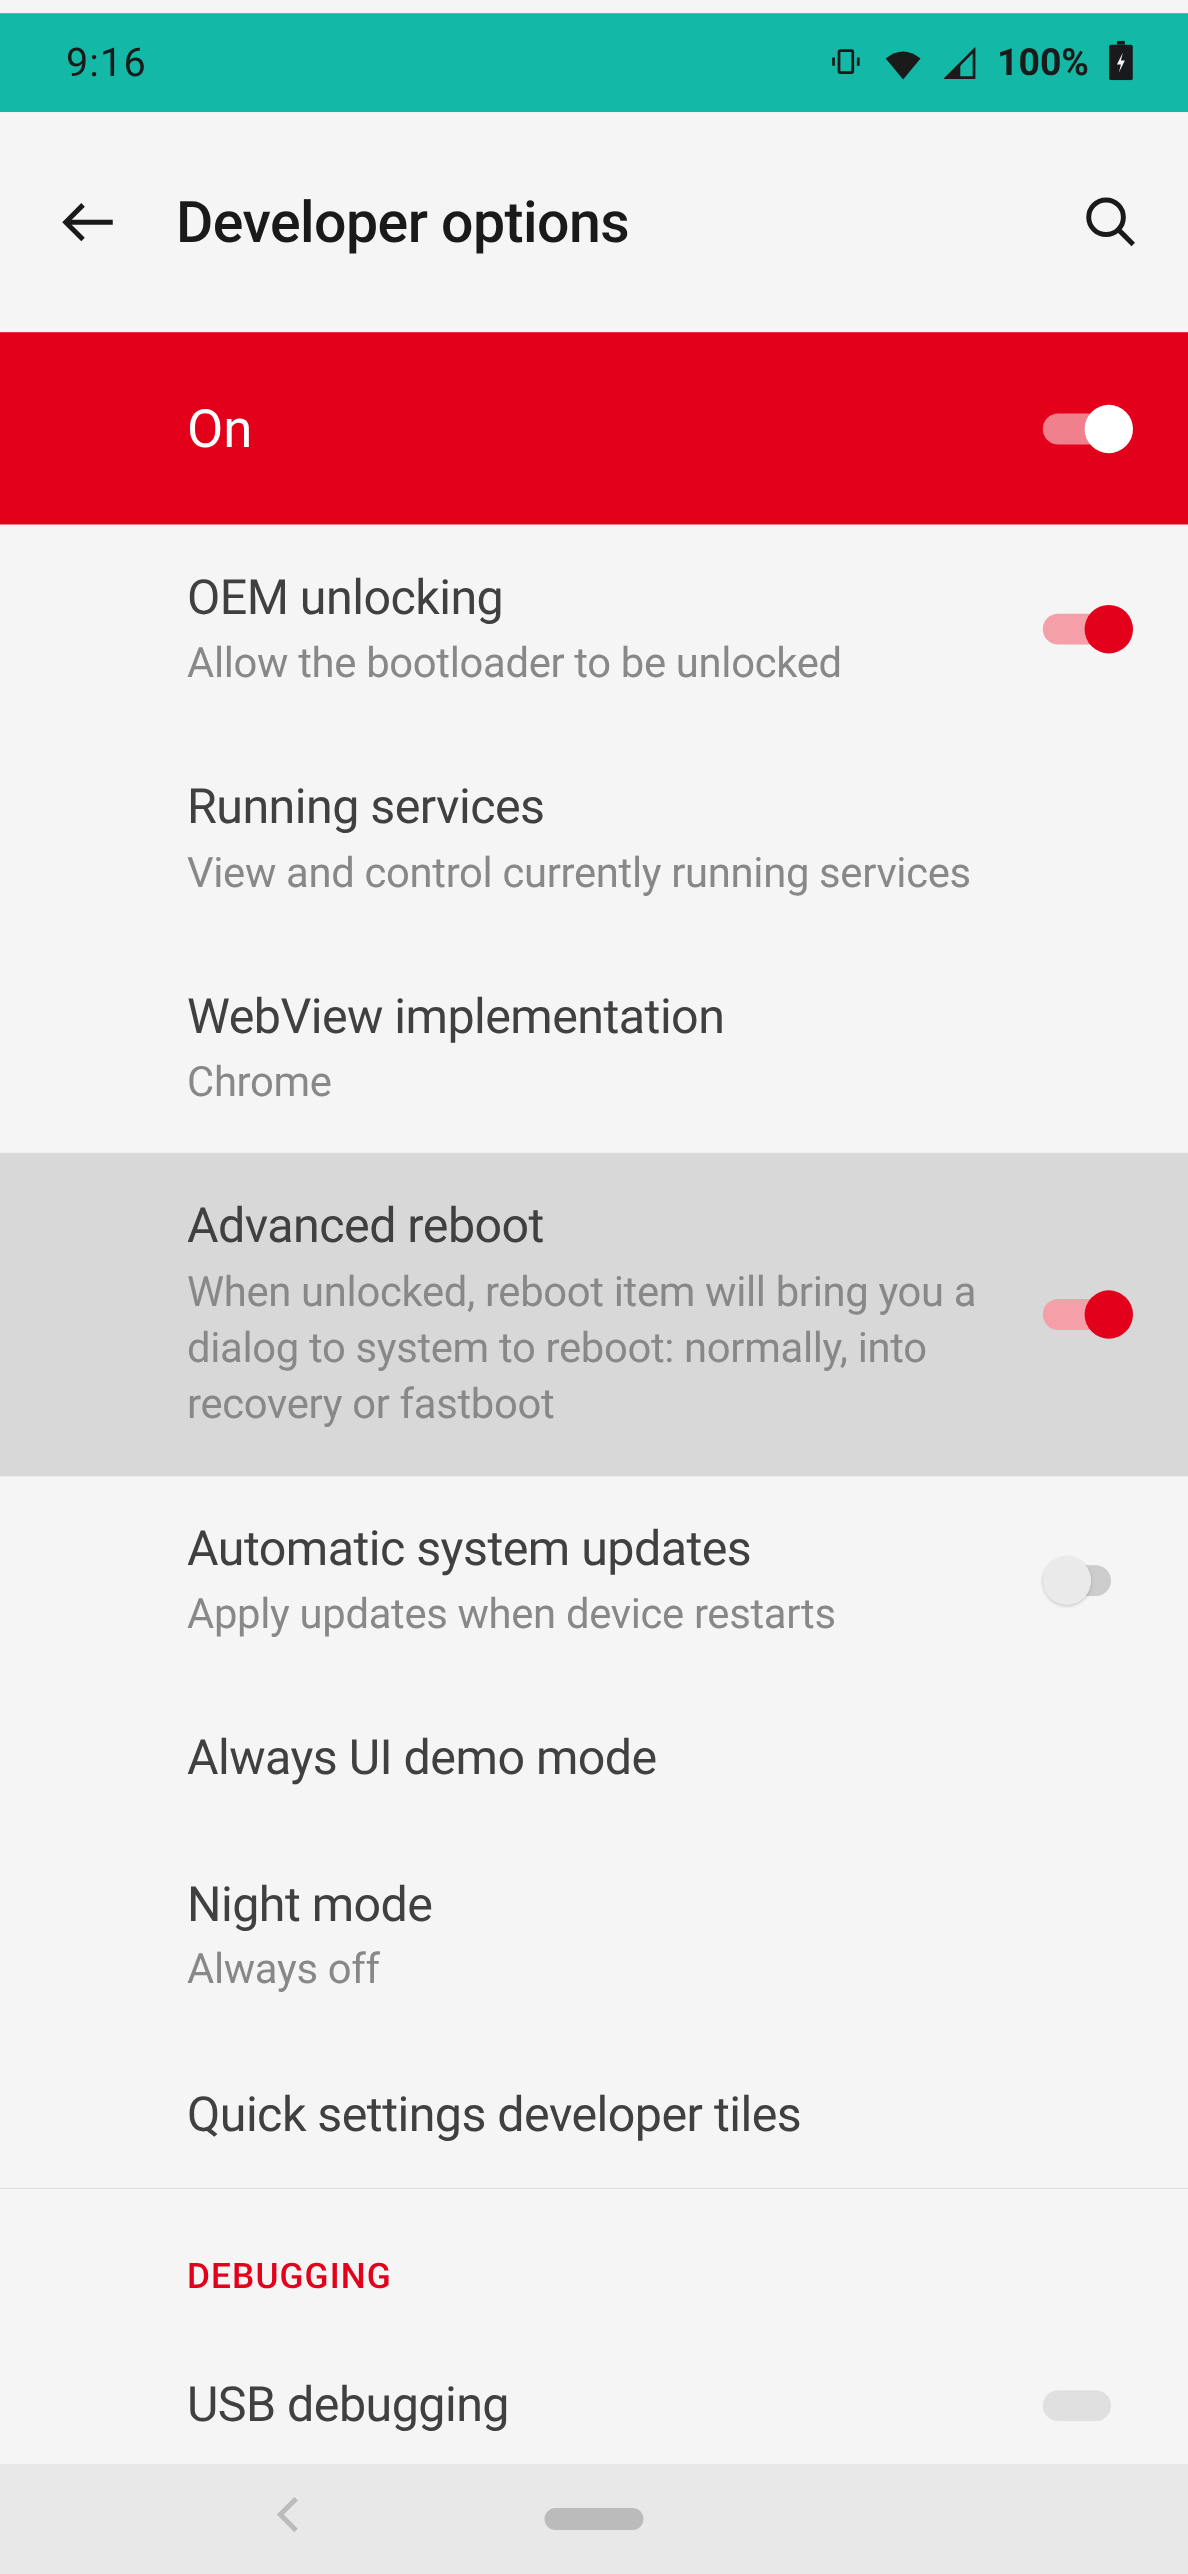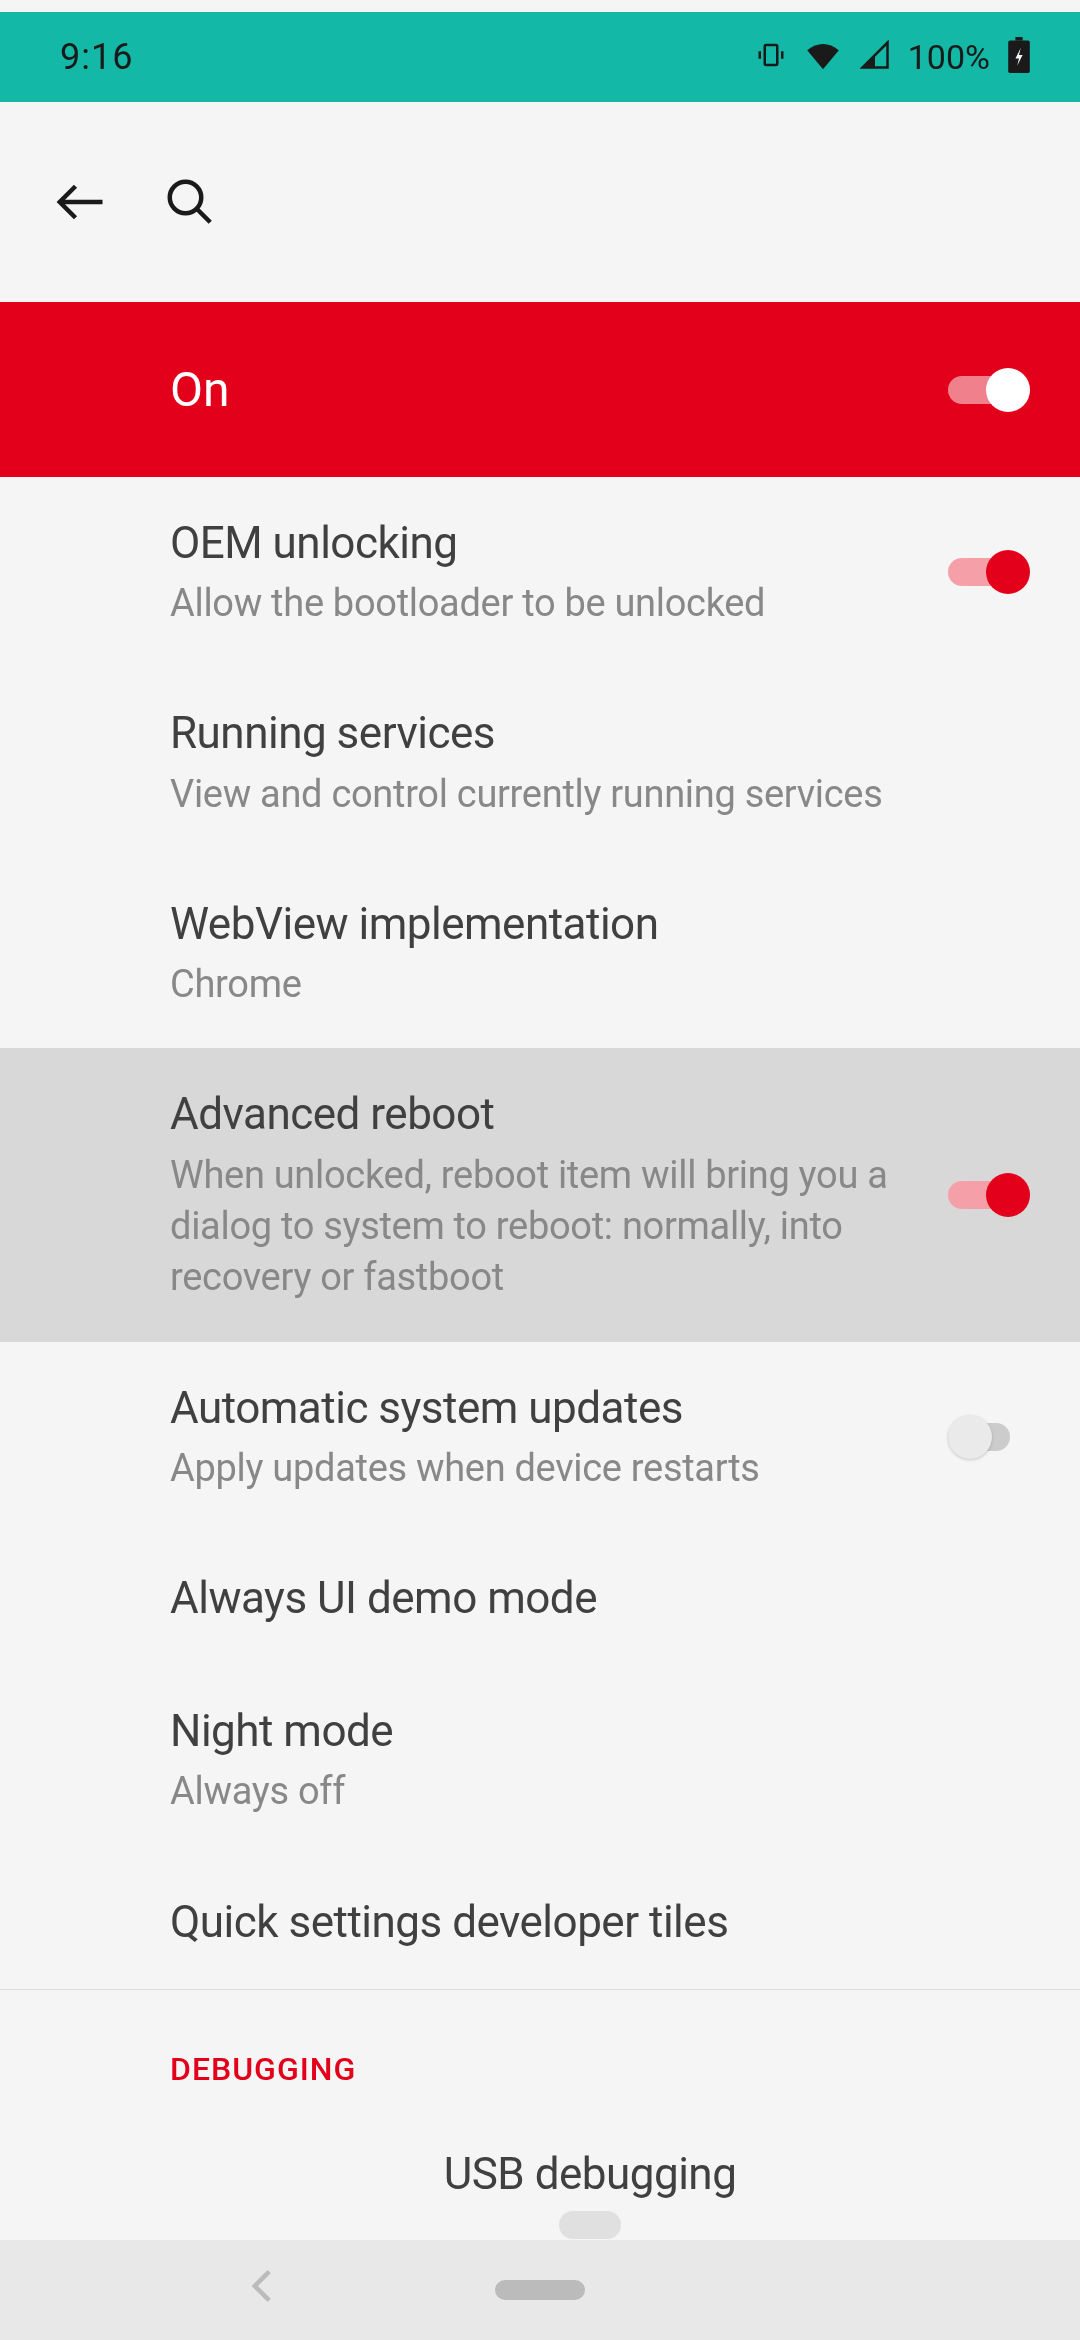--- a/index.html
+++ b/index.html
@@ -21,22 +21,23 @@
     margin-top: 12px;
   }
   .status-time {
     font-size: 36px;
     color: #1a1a1a;
     font-weight: 400;
     letter-spacing: 1px;
   }
   .status-right {
     display: flex;
-    align-items: center;
+    align-items: flex-end;
     gap: 18px;
+    font-weight: bold;
   }
   .status-battery-text {
     font-size: 34px;
     color: #1a1a1a;
   }
   .header {
     height: 200px;
     display: flex;
     align-items: center;
     padding: 0 40px 0 50px;
@@ -205,20 +206,21 @@
   </div>
 </div>
 
 <div class="header">
   <div class="back-arrow">
     <svg width="54" height="54" viewBox="0 0 24 24" fill="none" stroke="#1a1a1a" stroke-width="2">
         <line x1="22" y1="12" x2="3" y2="12"></line>
         <polyline points="10 5 3 12 10 19"></polyline>
       </svg>
   </div>
+  <div class="page-title">Developer options</div>
   <div class="search-icon">
     <svg width="54" height="54" viewBox="0 0 24 24" fill="none" stroke="#1a1a1a" stroke-width="2">
         <circle cx="10" cy="10" r="7"></circle>
         <line x1="21" y1="21" x2="15" y2="15"></line>
       </svg>
   </div>
 </div>
 
 <div class="master-toggle">
   <div class="master-label">On</div>
@@ -293,21 +295,21 @@
   <div class="setting-item">
     <div class="setting-text">
       <div class="setting-title">Quick settings developer tiles</div>
     </div>
   </div>
 
   <div class="divider"></div>
 
   <div class="section-header">DEBUGGING</div>
 
-  <div class="setting-item" style="padding-bottom:10px;flex-direction:column;">
+  <div class="setting-item" style="padding-bottom:10px;">
     <div class="setting-text">
       <div class="setting-title">USB debugging</div>
     </div>
     <div class="toggle off" style="opacity:0.5;">
       <div class="toggle-track"></div>
     </div>
   </div>
 
 </div>
 

